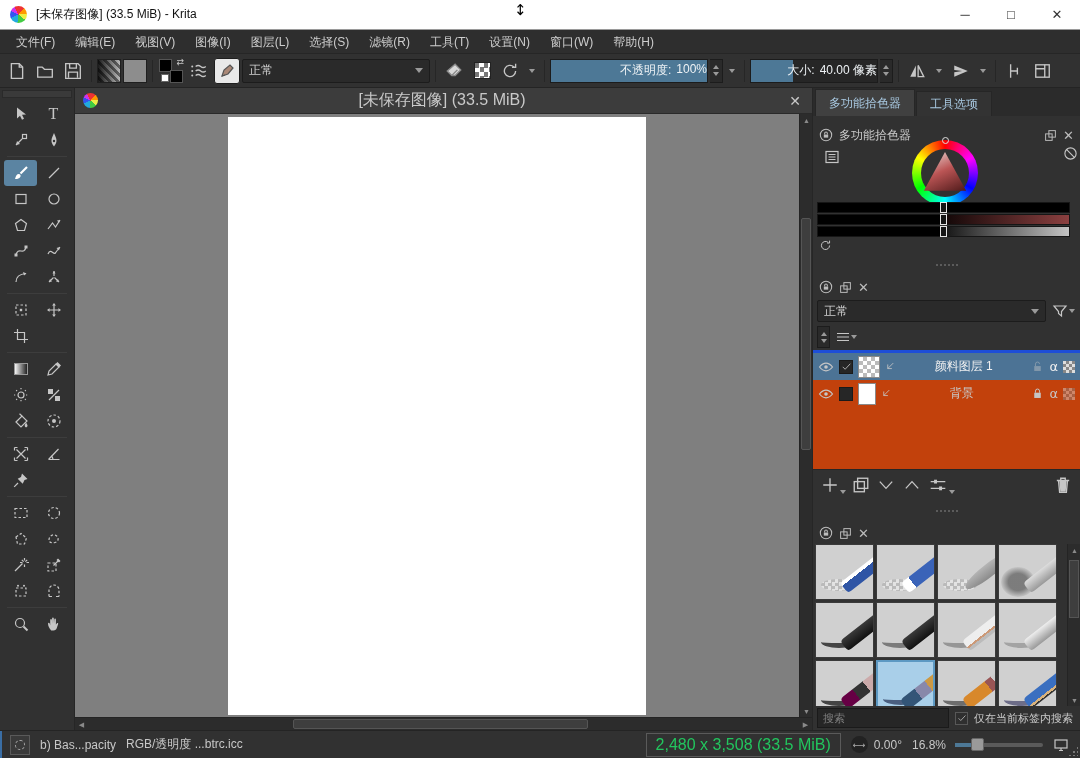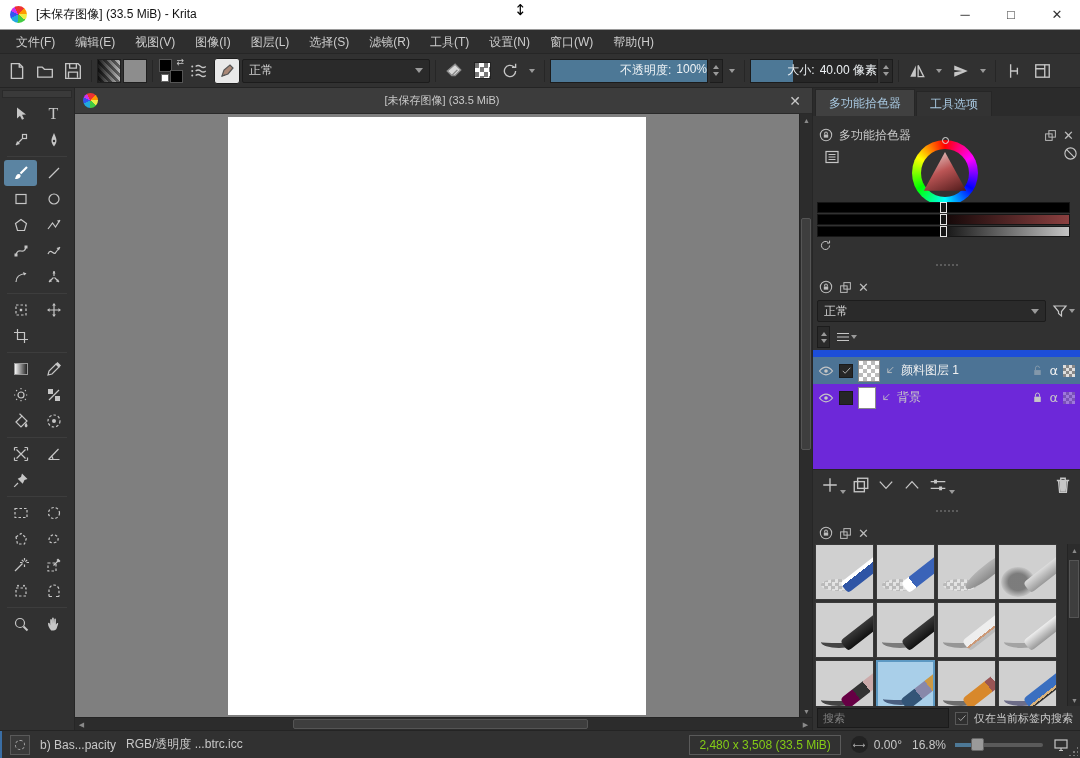--- a/index.html
+++ b/index.html
@@ -58,21 +58,21 @@
   .tool-cell { width:33px; height:26px; display:flex; align-items:center; justify-content:center; border-radius:3px; color:#c6c6c6; }
   .tool-cell.active { background:#5b84a2; color:#ffffff; }
   .tool-sep { width:60px; height:1px; background:#3d3d3d; margin:3px 0; }
   .tool-cell .tchar { font-size:16px; font-family:"Liberation Serif",serif; }
 
   
   #canvas-col { flex:1; display:flex; flex-direction:column; min-width:0; }
   #subwindow-bar { height:26px; background:#3c3c3c; border-bottom:1px solid #2a2a2a; display:flex; align-items:center; padding:0 8px; }
   .sub-icon { width:15px; height:15px; border-radius:50%;
     background:conic-gradient(#e33 0 12%, #f90 12% 24%, #ee4 24% 36%, #4c4 36% 52%, #2ad 52% 68%, #35e 68% 82%, #c3e 82% 92%, #e33 92%); }
-  #subwindow-title { flex:1; text-align:center; color:#c9c9c9; font-size:11px; }
+  #subwindow-title { flex:1; text-align:center; color:#c9c9c9; font-size:16px; }
   #subwindow-close { color:#c9c9c9; font-size:14px; width:18px; text-align:center; }
   #canvas-body { flex:1; display:flex; min-height:0; }
   #viewport { flex:1; background:#7f7f7f; position:relative; overflow:hidden; }
   #page { position:absolute; left:153px; top:3px; width:418px; bottom:2px; background:#ffffff; }
   .vscroll { width:13px; background:#2c2c2c; border-left:1px solid #242424; position:relative; }
   .vscroll .arr { position:absolute; left:0; width:13px; height:12px; display:flex; align-items:center; justify-content:center; color:#8a8a8a; font-size:7px; }
   .vscroll .thumb { position:absolute; left:1px; width:10px; top:104px; height:232px; background:#3e3e3e; border:1px solid #555; border-radius:2px; }
   #hscroll { height:13px; background:#2c2c2c; border-top:1px solid #242424; position:relative; }
   #hscroll .arr { position:absolute; top:0; width:13px; height:13px; display:flex; align-items:center; justify-content:center; color:#8a8a8a; font-size:7px; }
   #hscroll .thumb { position:absolute; top:1px; height:10px; left:218px; width:295px; background:#3e3e3e; border:1px solid #555; border-radius:2px; }
@@ -110,21 +110,21 @@
 
   
   #panel-layers { height:224px; display:flex; flex-direction:column; }
   .blend-row { display:flex; align-items:center; gap:4px; padding:2px 4px; }
   #layers-blend { flex:1; height:22px; }
   .funnel-btn { width:26px; height:22px; display:flex; align-items:center; justify-content:center; gap:1px; }
   .opacity-row { display:flex; align-items:center; gap:4px; padding:2px 4px; }
   .layers-opacity { flex:1; height:22px; border:1px solid #1c1c1c; position:relative; display:flex; align-items:center; justify-content:center; background:#4d7896; color:#eef2f5; }
   .mini-spin { width:13px; height:22px; background:#2a2a2a; border:1px solid #1c1c1c; display:flex; flex-direction:column; align-items:center; justify-content:center; gap:3px; }
   .menu-btn { width:24px; height:22px; display:flex; align-items:center; justify-content:center; }
-  #layer-list { flex:1; border-top:7px solid #1d4ed8; border-bottom:1px solid #262626; background:#6d28d9; }
+  #layer-list { flex:1; border-top:3px solid #1d4ed8; border-bottom:1px solid #262626; background:#c2410c;text-align:center; }
   .layer-row { height:27px; display:flex; align-items:center; gap:5px; padding:0 5px; }
   .layer-row.selected { background:#4c7395; color:#f0f0f0; }
   .layer-check { width:14px; height:14px; background:#262626; border:1px solid #1a1a1a; display:flex; align-items:center; justify-content:center; }
   .layer-row.selected .layer-check { background:#3a5possible; }
   .thumb { width:22px; height:22px; border:1px solid #8a8a8a; }
   .thumb-checker { background-image:conic-gradient(#bbb 0 25%, #fff 25% 50%, #bbb 50% 75%, #fff 75%); background-size:8px 8px; }
   .thumb-white { background:#fff; width:18px; }
   .layer-name { flex:1; font-size:12px; }
   .alpha-sym { font-family:"DejaVu Sans",sans-serif; font-size:13px; }
   .mini-checker { width:12px; height:12px; background-image:conic-gradient(#888 0 25%, #ddd 25% 50%, #888 50% 75%, #ddd 75%); background-size:6px 6px; }
@@ -165,21 +165,21 @@
   #preset-search::placeholder { color:#808080; }
   .cb { width:13px; height:13px; background:#2f2f2f; border:1px solid #585858; display:flex; align-items:center; justify-content:center; }
   .cb-label { font-size:11px; color:#cccccc; }
 
   
   #statusbar { height:28px; background:#313131; border-top:1px solid #242424; display:flex; align-items:center; gap:10px; padding:0 10px; position:relative; }
   .edge-accent { position:absolute; left:0; top:0; bottom:0; width:2px; background:#3a6ea5; }
   .sel-mode { width:20px; height:20px; border:1px solid #5a5a5a; background:#3a3a3a; display:flex; align-items:center; justify-content:center; }
   .sel-mode i { width:10px; height:10px; border:1px dashed #aaa; border-radius:50%; }
   .sb-text { color:#c8c8c8; font-size:12px; }
-  .dim-box { border:1px solid #5a5a5a; padding:2px 9px; color:#84cc16; font-size:12px; }
+  .dim-box { border:1px solid #5a5a5a; padding:2px 9px; color:#22c55e; font-size:16px; }
   .rot-wrap { display:flex; align-items:center; gap:6px; }
   .rot-icon { width:17px; height:17px; border-radius:50%; background:#222; display:flex; align-items:center; justify-content:center; color:#aaa; font-size:9px; }
   .zoom-wrap { display:flex; align-items:center; gap:9px; margin-left:auto; }
   .zoom-slider { width:88px; height:4px; background:#5a5a5a; border-radius:2px; position:relative; }
   .zoom-slider .fill { position:absolute; left:0; top:0; bottom:0; width:22%; background:#4d7896; }
   .zoom-slider .handle { position:absolute; left:18%; top:-5px; width:13px; height:13px; background:#9a9a9a; border:1px solid #666; border-radius:2px; }
   .grip { position:absolute; right:2px; bottom:2px; width:10px; height:10px;
     background-image:radial-gradient(#777 1px, transparent 1px); background-size:4px 4px; clip-path:polygon(100% 0, 100% 100%, 0 100%); }
 </style>
 </head>

